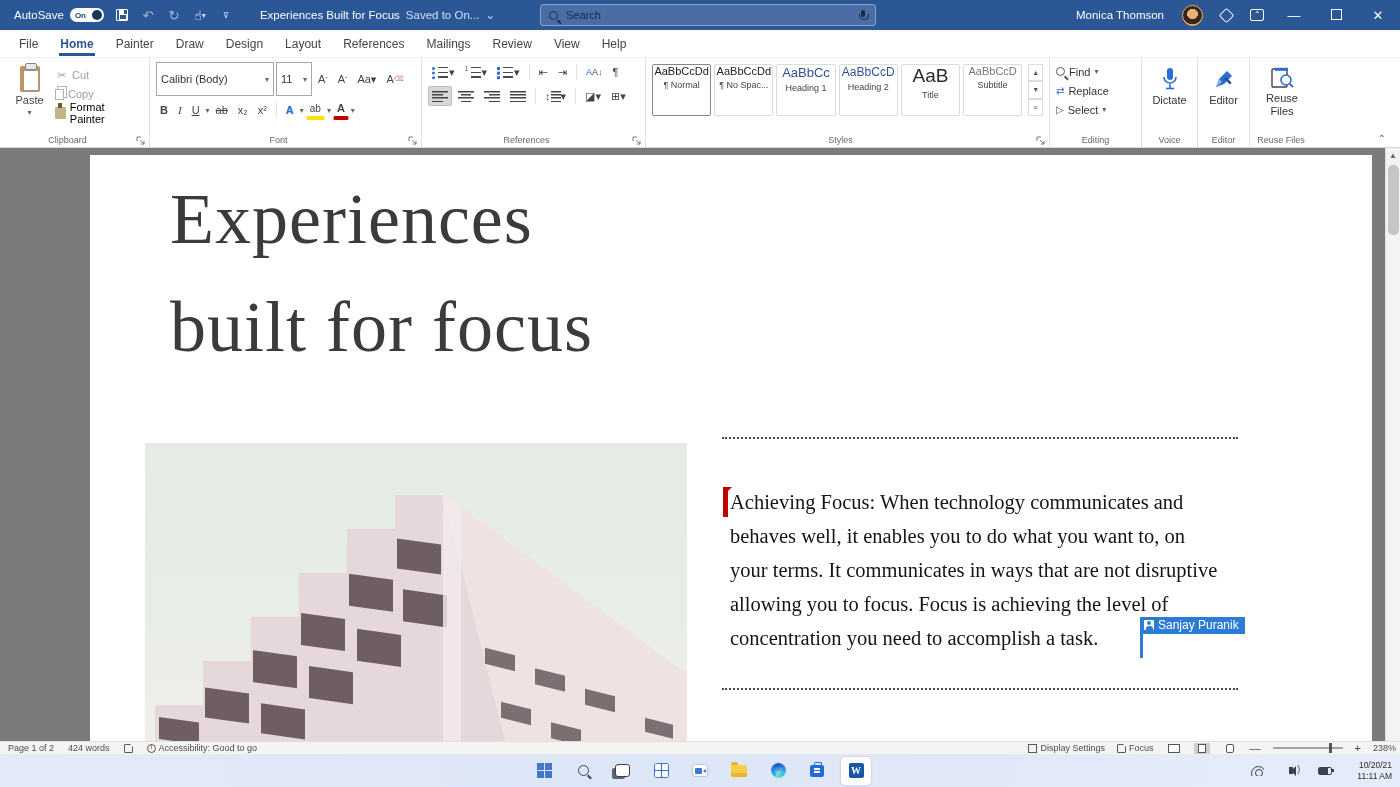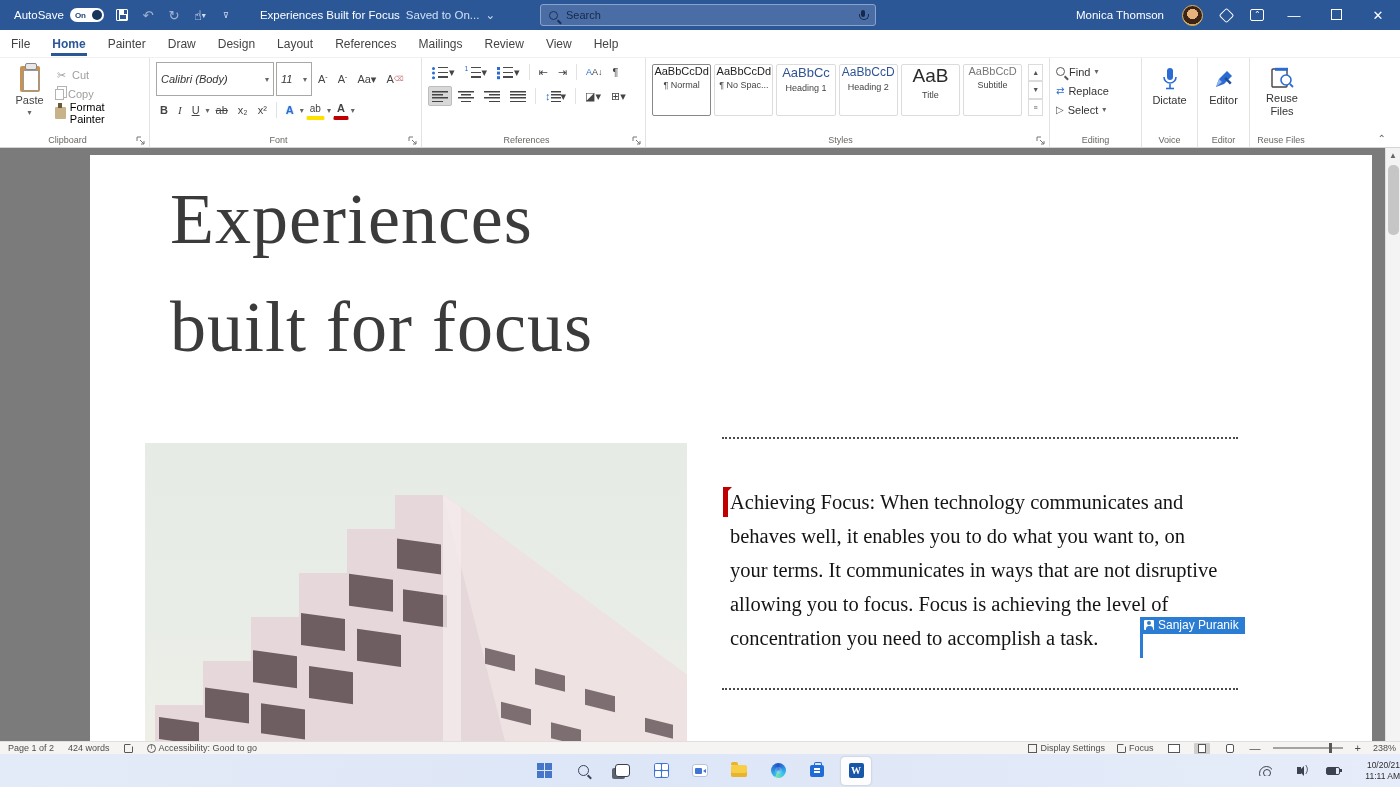--- a/index.html
+++ b/index.html
@@ -32,21 +32,21 @@
   .avatar { width:21px; height:21px; border-radius:50%; background:radial-gradient(circle at 50% 42%, #e8b27d 0 36%, #3a2417 37% 70%, #e2a23c 71%); border:1px solid #d9a per; border:1px solid #e0b35a; }
   .gem { width:11px; height:11px; border:1.6px solid #fff; transform:rotate(45deg); border-radius:2px; }
   .ribopt { width:14px; height:12px; border:1.2px solid #fff; border-radius:2px; position:relative; }
   .ribopt::after { content:"⌃"; position:absolute; left:3px; top:0px; font-size:8px; color:#fff; }
   .winbtn { font-size:13px; color:#fff; width:24px; text-align:center; }
   .restore { width:11px; height:11px; border:1.2px solid #fff; position:relative; }
   .restore::before { content:""; position:absolute; left:2px; top:-4px; width:11px; height:11px; border:1.2px solid #fff; background:#2b5797; z-index:-1; }
 
   
   .menubar { position:absolute; left:0; top:30px; width:1400px; height:28px; background:#fff; display:flex; align-items:center; font-size:12px; color:#444; border-bottom:1px solid #f0f0f0; }
-  .menu-tabs { display:flex; align-items:center; }
+  .menu-tabs { display:flex; align-items:center; padding-left:8px; }
   .mtab { padding:5px 11px; position:relative; cursor:default; }
   .mtab.active { color:#2b5797; font-weight:bold; }
   .mtab.active::after { content:""; position:absolute; left:10px; right:10px; bottom:0; height:2.5px; background:#2b5797; }
   .menu-right { position:absolute; right:8px; top:2px; display:flex; align-items:center; gap:10px; }
   .presence { width:22px; height:22px; border-radius:50%; background:#2566c7; color:#fff; font-size:8px; display:flex; align-items:center; justify-content:center; font-weight:bold; }
   .mbtn { display:flex; align-items:center; gap:6px; border:1px solid #c8c6c4; border-radius:3px; padding:3px 10px; background:#fff; color:#323130; font-size:12px; }
   .share-ic { width:12px; height:10px; position:relative; }
   .share-ic::before { content:""; position:absolute; left:0; bottom:0; width:10px; height:6px; border:1.2px solid #2b5797; border-top:none; }
   .share-ic::after { content:"↗"; position:absolute; left:3px; top:-4px; color:#2b5797; font-size:9px; font-weight:bold; }
   .comment-ic { width:12px; height:9px; border:1.2px solid #2b5797; border-radius:2px; position:relative; }
@@ -72,21 +72,21 @@
   .clip-col { display:flex; flex-direction:column; gap:1px; padding-top:4px; font-size:11px; }
   .clip-item { display:flex; align-items:center; gap:4px; height:18px; padding:0 2px; }
   .ic12 { width:13px; display:inline-block; text-align:center; font-size:11px; }
   .copy-ic { width:9px; height:11px; border:1.2px solid #b5b2af; background:#fff; box-shadow:2.5px -2.5px 0 -0.5px #fff, 2.5px -2.5px 0 0.5px #b5b2af; }
   .fp-ic { width:11px; height:12px; background:#c8b28a; position:relative; border-radius:1px; }
   .fp-ic::before { content:""; position:absolute; left:3px; top:-4px; width:4px; height:5px; background:#6a5a3a; }
 
   
   .g-font { width:272px; display:flex; flex-direction:column; gap:4px; }
   .frow { display:flex; align-items:center; gap:2px; }
-  .combo { border:1px solid #aaa8a6; height:21px; display:flex; align-items:center; justify-content:space-between; padding:16px 4px; font-size:11px; color:#333; background:#fff;font-style:italic; }
+  .combo { border:1px solid #aaa8a6; height:21px; display:flex; align-items:center; justify-content:space-between; padding:16px 4px; font-size:11px; color:#333; background:#fff; }
   .combo .cv { font-size:8px; color:#666; margin-left:4px; }
   .f-name { width:118px; } .f-size { width:36px; }
   .bld{font-weight:bold} .ita{font-style:italic;font-family:"Liberation Serif",serif} .und{text-decoration:underline} .stk{text-decoration:line-through}
   .fx-a { color:#2b6cd4; font-weight:bold; text-shadow:0 0 2px #9dc1f5; }
   .hl-ab { font-size:10px; border-bottom:4px solid #ffe100; line-height:10px; }
   .fc-a { border-bottom:4px solid #c00000; line-height:11px; font-weight:bold; }
 
   
   .g-para { width:224px; display:flex; flex-direction:column; gap:4px; }
   .ic-list { position:relative; width:17px; height:12px; display:inline-block; }
@@ -178,21 +178,21 @@
   .chat::after { content:""; position:absolute; left:10px; top:4px; border-top:2px solid transparent; border-bottom:2px solid transparent; border-right:3px solid #3f75d7; }
   .folder { width:16px; height:12px; background:#f8ce46; border-radius:2px; position:relative; box-shadow:inset 0 -4px 0 #eab32c; }
   .folder::before { content:""; position:absolute; left:0; top:-2.5px; width:7px; height:3px; background:#eab32c; border-radius:2px 2px 0 0; }
   .edge { width:15px; height:15px; border-radius:50%; background:conic-gradient(from 210deg,#35c1f1,#2052cb 40%,#35c1f1 75%,#7ee3a5); position:relative; }
   .edge::after { content:""; position:absolute; left:4px; top:4px; width:7px; height:7px; border-radius:50%; background:#dde6f7; opacity:.25; }
   .store { width:14px; height:12px; background:#1f6cd6; border-radius:2px; position:relative; display:flex; align-items:center; justify-content:center; }
   .store::before { content:""; position:absolute; top:-3px; left:4px; width:6px; height:3px; border:1px solid #1f6cd6; border-bottom:none; border-radius:2px 2px 0 0; }
   .store i { width:7px; height:6px; display:grid; grid-template-columns:3px 3px; grid-template-rows:2.5px 2.5px; gap:.8px; }
   .store i b { background:#fff; }
   .wordic { width:15px; height:15px; background:#1857a8; border-radius:2px; color:#fff; font-size:10px; font-weight:bold; display:flex; align-items:center; justify-content:center; font-family:"Liberation Serif",serif; }
-  .tk-tray { position:absolute; right:0; display:flex; align-items:center; gap:25px; color:#333; }
+  .tk-tray { position:absolute; right:8px; display:flex; align-items:center; gap:25px; color:#333; }
   .wifi { width:13px; height:10px; position:relative; overflow:hidden; }
   .wifi::before { content:""; position:absolute; left:0; top:0; width:13px; height:13px; border:1.5px solid #3c4250; border-radius:50%; }
   .wifi::after { content:""; position:absolute; left:3.2px; top:3.2px; width:6.6px; height:6.6px; border:1.5px solid #3c4250; border-radius:50%; }
   .spk { width:4px; height:7px; background:#3c4250; position:relative; }
   .spk::before { content:""; position:absolute; left:2px; top:-1.5px; border-top:5px solid transparent; border-bottom:5px solid transparent; border-right:5px solid #3c4250; }
   .spk::after { content:")"; position:absolute; left:8px; top:-3px; font-size:9px; color:#3c4250; }
   .batt { width:14px; height:8px; border:1.2px solid #3c4250; border-radius:2px; position:relative; background:linear-gradient(90deg,#3c4250 0 75%,transparent 75%); }
   .batt::after { content:""; position:absolute; right:-3px; top:1.5px; width:2px; height:3px; background:#3c4250; }
   .clock { font-size:8.5px; text-align:right; line-height:1.25; color:#2d2d2d; }
 

